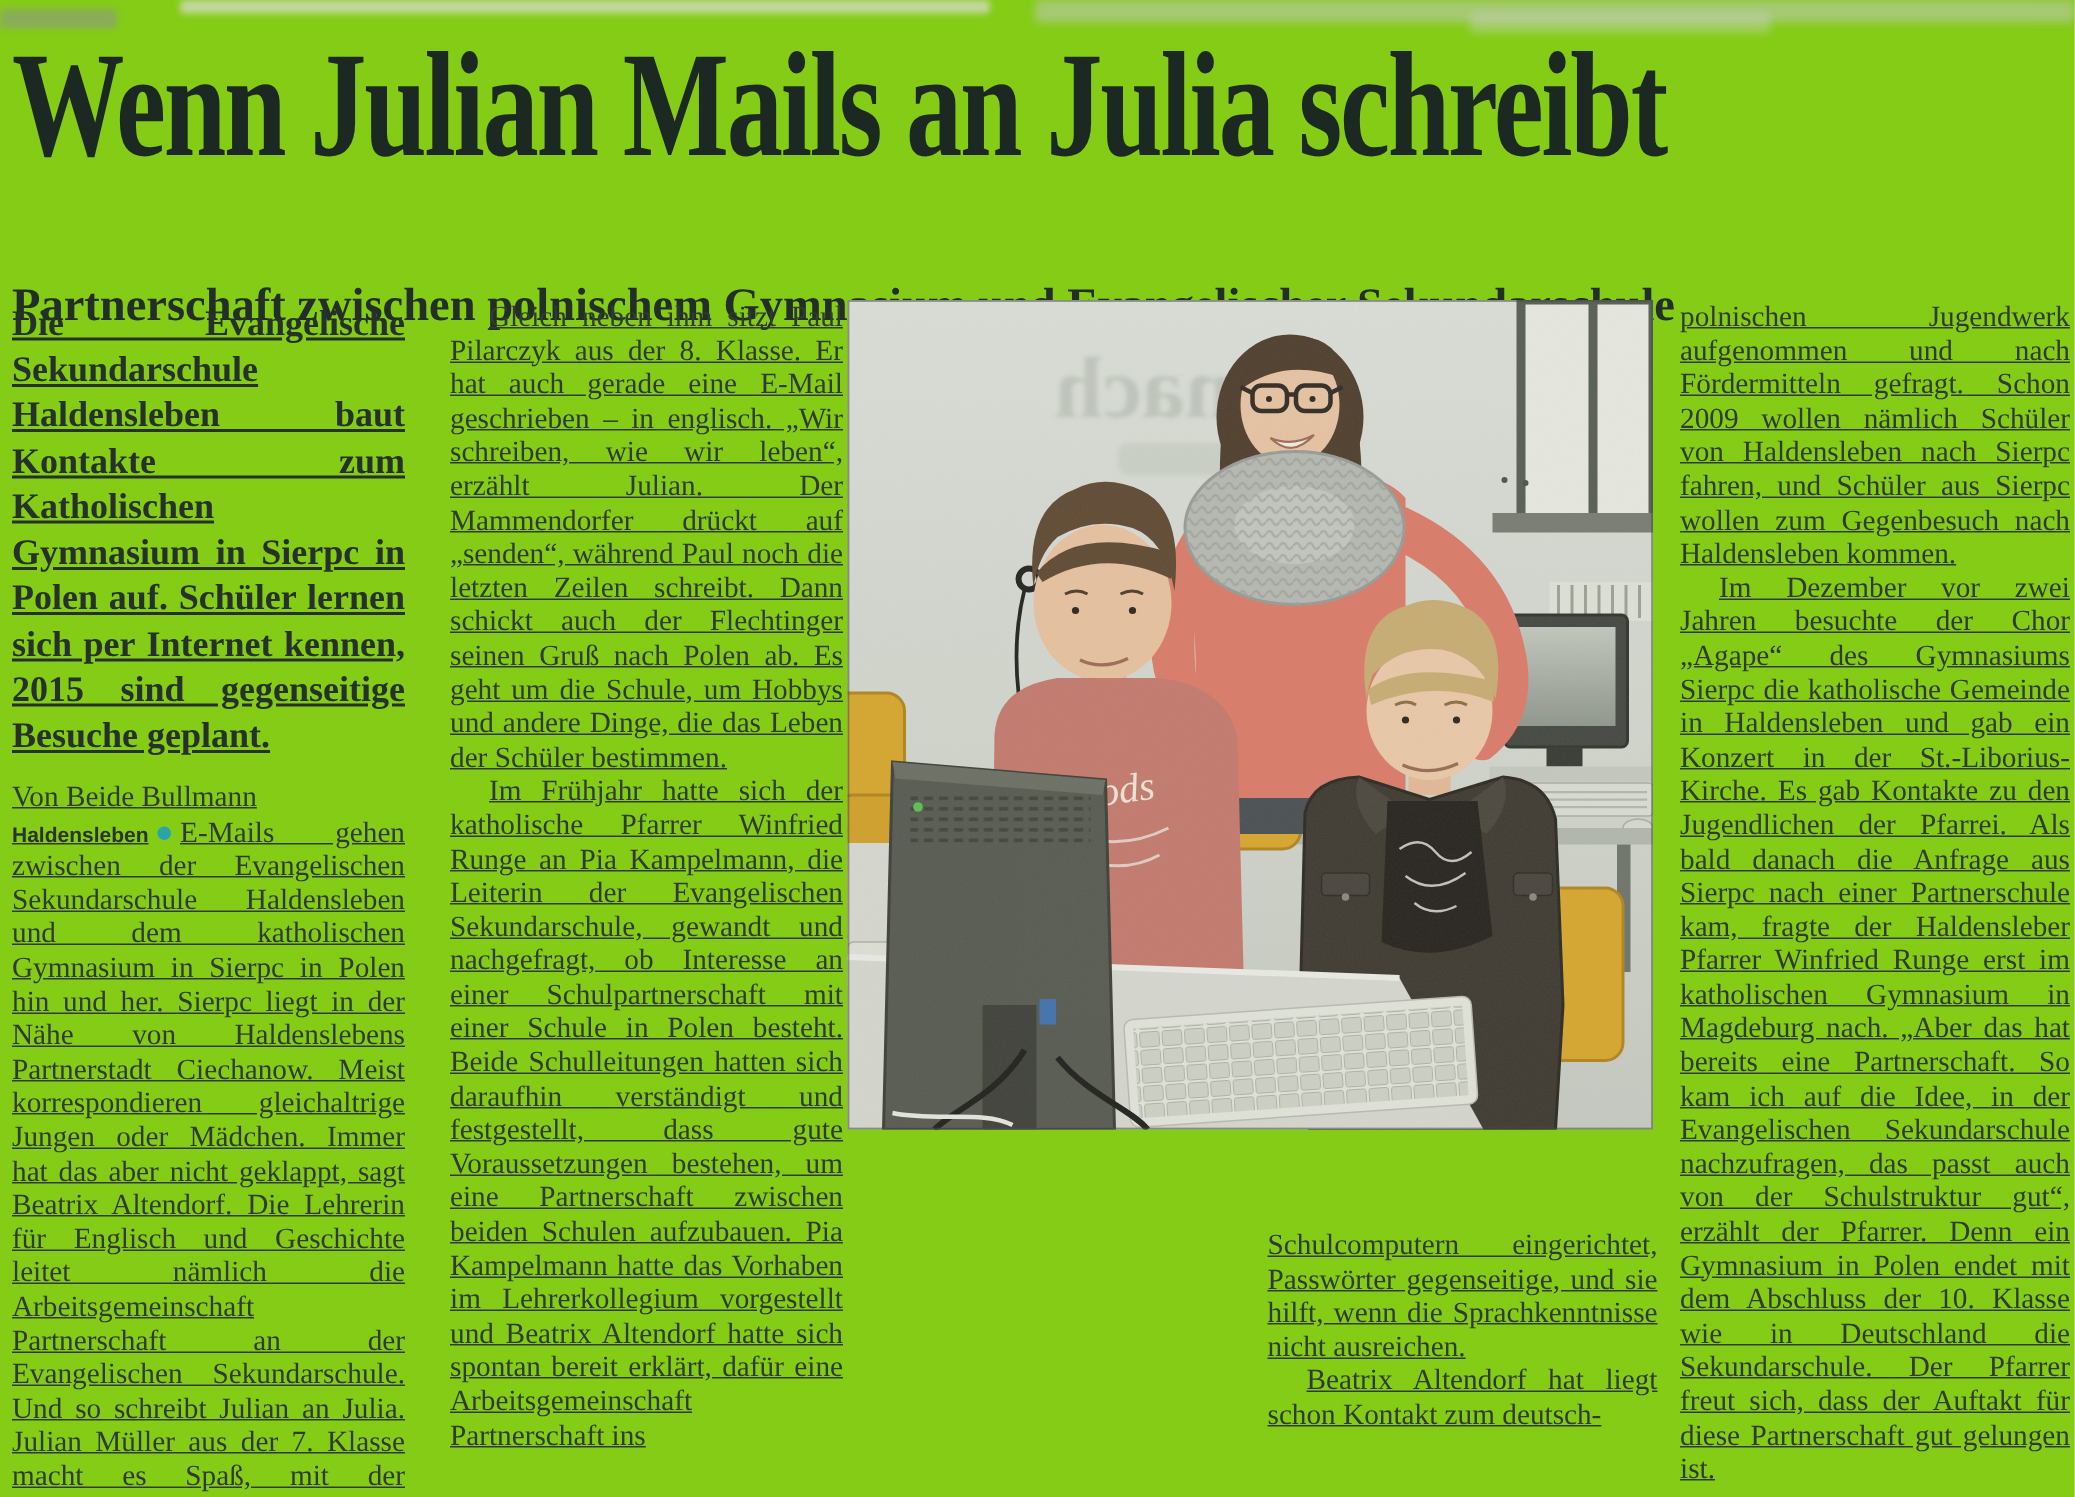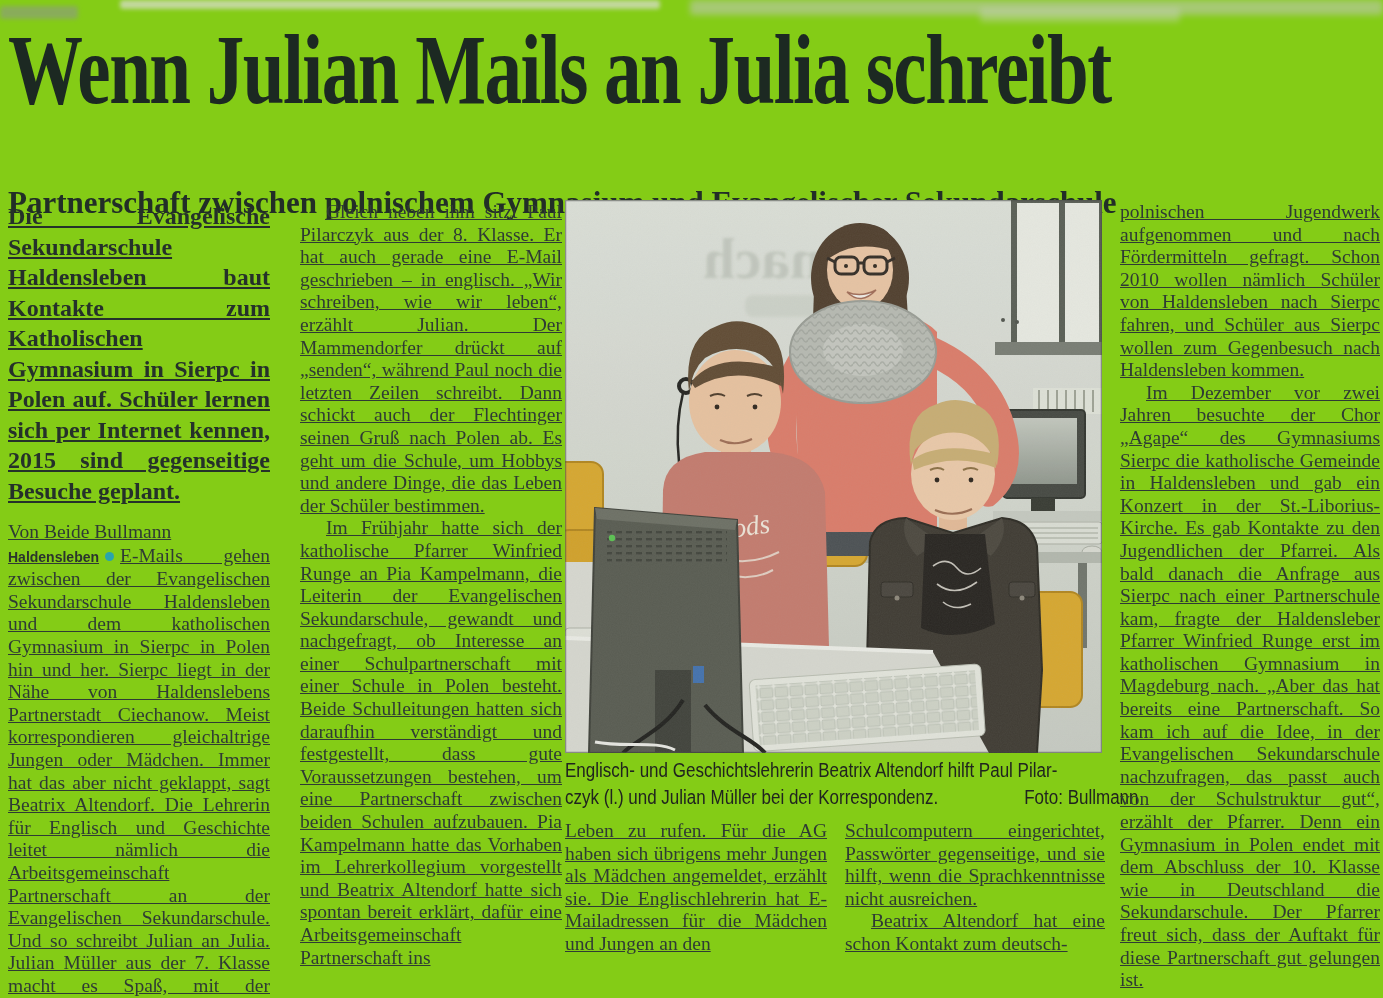--- a/index.html
+++ b/index.html
@@ -238,35 +238,25 @@
         <path d="M118,500 C100,530 70,540 58,553 M140,505 C160,530 190,540 200,553" stroke="#1c1c1a" stroke-width="4" fill="none"></path>
         <path d="M30,542 C60,548 90,540 110,550" stroke="#e8e8e4" stroke-width="3" fill="none"></path>
       </g>
 
       <rect x="0" y="0" width="537" height="553" fill="#aab2a4" opacity="0.05"></rect>
       <rect x="0" y="0" width="537" height="553" filter="url(#grain)" opacity="0.5"></rect>
       <rect x="0.5" y="0.5" width="536" height="552" fill="none" stroke="#4a4f49" stroke-width="1.5" opacity="0.55"></rect>
     </svg>
   </div>
 
-  <div class="caption">
-    <div class="cap-line"><span>Englisch- und Geschichtslehrerin Beatrix Altendorf hilft Paul Pilar-</span></div>
-    <div class="cap-line cap-line2">
-      <span>czyk (l.) und Julian Müller bei der Korrespondenz.</span>
-      <span class="credit">Foto: Bullmann</span>
-    </div>
-  </div>
-
-  <div class="col" style="left:565px;top:820px;width:262px;">
-    <p>Leben zu rufen. Für die AG haben sich übrigens mehr Jungen als Mädchen angemeldet, erzählt sie. Die Englischlehrerin hat E-Mailadressen für die Mädchen und Jungen an den</p>
-  </div>
+
 
   <div class="col" style="left:845px;top:820px;width:260px;">
     <p>Schulcomputern eingerichtet, Passwörter gegenseitige, und sie hilft, wenn die Sprachkenntnisse nicht ausreichen.</p>
-    <p class="indent">Beatrix Altendorf hat eine schon Kontakt zum deutsch-</p>
+    <p class="indent">Beatrix Altendorf hat liegt schon Kontakt zum deutsch-</p>
   </div>
 
   <div class="col" style="left:1120px;top:201px;width:260px;">
-    <p>polnischen Jugendwerk aufgenommen und nach Fördermitteln gefragt. Schon 2010 wollen nämlich Schüler von Haldensleben nach Sierpc fahren, und Schüler aus Sierpc wollen zum Gegenbesuch nach Haldensleben kommen.</p>
+    <p>polnischen Jugendwerk aufgenommen und nach Fördermitteln gefragt. Schon 2009 wollen nämlich Schüler von Haldensleben nach Sierpc fahren, und Schüler aus Sierpc wollen zum Gegenbesuch nach Haldensleben kommen.</p>
     <p class="indent">Im Dezember vor zwei Jahren besuchte der Chor „Agape“ des Gymnasiums Sierpc die katholische Gemeinde in Haldensleben und gab ein Konzert in der St.-Liborius-Kirche. Es gab Kontakte zu den Jugendlichen der Pfarrei. Als bald danach die Anfrage aus Sierpc nach einer Partnerschule kam, fragte der Haldensleber Pfarrer Winfried Runge erst im katholischen Gymnasium in Magdeburg nach. „Aber das hat bereits eine Partnerschaft. So kam ich auf die Idee, in der Evangelischen Sekundarschule nachzufragen, das passt auch von der Schulstruktur gut“, erzählt der Pfarrer. Denn ein Gymnasium in Polen endet mit dem Abschluss der 10. Klasse wie in Deutschland die Sekundarschule. Der Pfarrer freut sich, dass der Auftakt für diese Partnerschaft gut gelungen ist.</p>
   </div>
 
 </div>
 
 </body></html>

